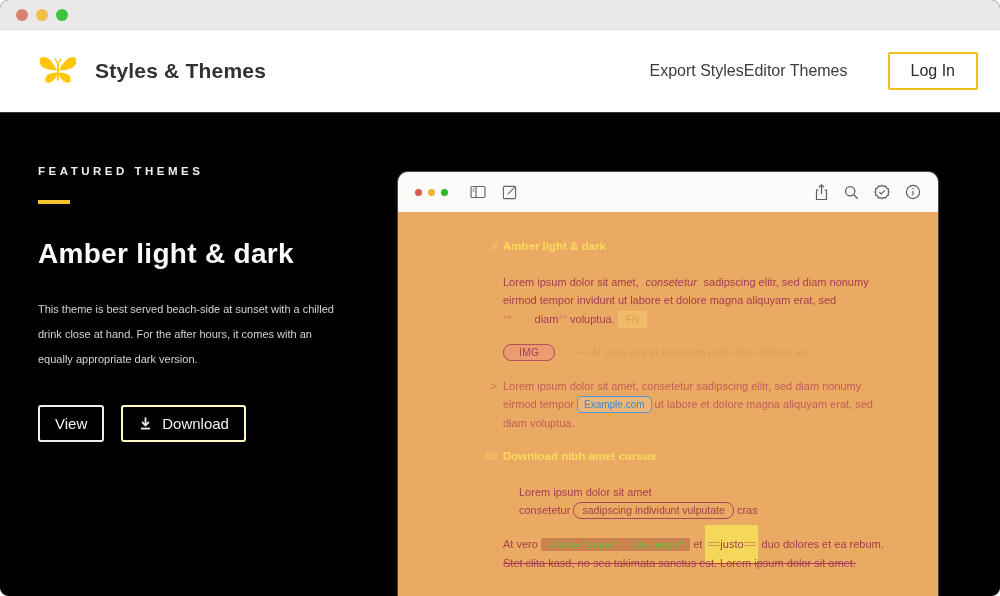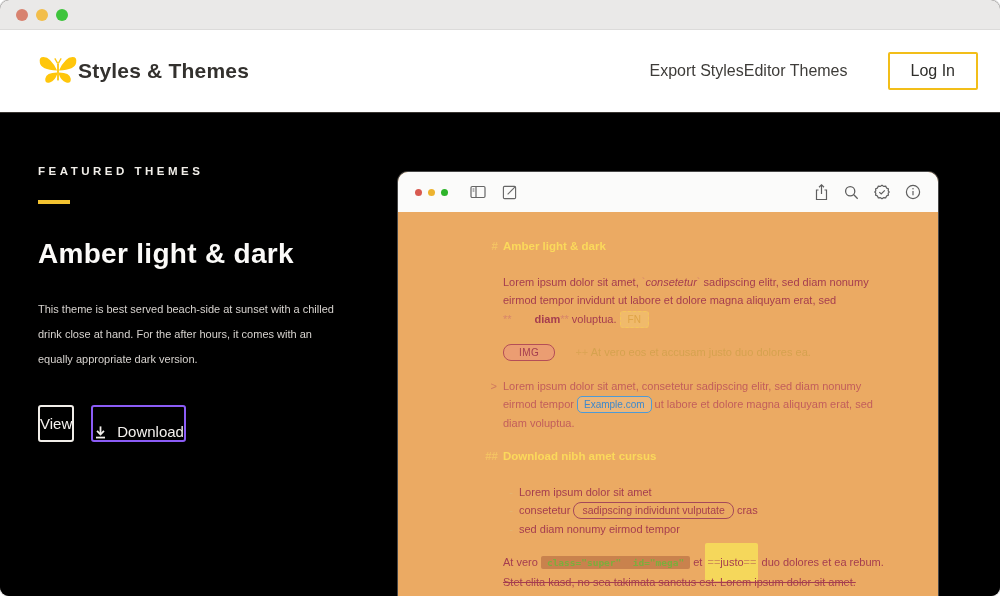--- a/index.html
+++ b/index.html
@@ -13,40 +13,40 @@
   
   .titlebar{height:30px;background:#EAE9E8;border-bottom:1px solid #DCDBDA;
     display:flex;align-items:center;padding-left:16px;gap:8px;}
   .tdot{width:12px;height:12px;border-radius:50%;}
   .tdot.red{background:#D8826F;}
   .tdot.yellow{background:#F2BE4A;}
   .tdot.green{background:#3EC43C;}
   
   .header{height:82px;background:#FFFFFF;display:flex;align-items:center;
     padding:0 22px 0 38px;}
-  .brand{display:flex;align-items:center;gap:0;cursor:pointer;}
+  .brand{display:flex;align-items:center;gap:17px;cursor:pointer;}
   .brand-title{font-size:21px;font-weight:700;color:#33312E;letter-spacing:.2px;}
   .nav{margin-left:auto;display:flex;align-items:center;}
   .nav-link{font-size:16px;color:#3E3C39;cursor:pointer;}
   .login-btn{margin-left:40px;border:2px solid #F2BE19;background:#fff;
     color:#2F2E2B;font-size:16px;padding:8px 21px;border-radius:2px;
     font-family:inherit;cursor:pointer;}
   
   .hero{position:absolute;top:113px;left:0;right:0;bottom:0;background:#000000;}
   .hero-left{position:absolute;left:38px;top:52px;width:320px;}
   .eyebrow{color:#F1EEE9;font-size:11.5px;font-weight:700;letter-spacing:3.5px;}
   .rule{width:32px;height:4px;background:#F2C230;margin-top:23px;}
   .hero-title{color:#FBFAF8;font-size:28px;font-weight:700;margin:34px 0 0;letter-spacing:.3px;}
   .hero-desc{color:#D7D3CF;font-size:11px;line-height:25px;margin-top:27px;width:304px;}
   .btn-row{margin-top:33px;display:flex;gap:17px;}
-  .btn{display:inline-flex;align-items:center;gap:9px;height:37px;padding:0 0;
+  .btn{display:inline-flex;align-items:center;gap:9px;height:37px;padding:0 15px;
     background:transparent;border-radius:3px;color:#F4F1EE;font-size:15px;
     font-family:inherit;cursor:pointer;}
   .btn.view{border:2px solid #F1EEE9;}
-  .btn.download{border:2px solid #8b5cf6;align-items:flex-end;}
+  .btn.download{border:2px solid #fef9c3;}
   
   .preview{position:absolute;left:398px;top:59px;width:540px;height:425px;
     border-radius:10px 10px 0 0;overflow:hidden;background:#EBAA63;
     box-shadow:0 0 0 1px rgba(255,255,255,.28), 0 10px 30px rgba(0,0,0,.4);
     display:flex;flex-direction:column;}
   .ptitle{height:40px;background:#FBFBFA;flex-shrink:0;display:flex;
     align-items:center;padding:0 17px;}
   .pdot{width:7px;height:7px;border-radius:50%;margin-right:6px;cursor:pointer;}
   .pdot.red{background:#D85A50;}
   .pdot.yellow{background:#EDB32F;}
@@ -55,21 +55,21 @@
   .pright{margin-left:auto;display:flex;align-items:center;gap:15px;}
   .pright .picon{margin-left:0;}
   
   .pcontent{flex:1;overflow:hidden;padding:25px 50px 0 105px;
     font-size:11px;line-height:18.5px;color:#A53D4F;}
   .blk{position:relative;margin:0 0 15px;}
   .md-h{color:#FBD95B;font-weight:700;font-size:11.5px;margin-bottom:17px;}
   .md-h .mk{position:absolute;right:calc(100% + 5px);color:rgba(252,213,100,.55);}
   .mk-tick,.mk-star{color:rgba(203,110,110,.6);}
   .em{font-style:italic;}
-  .bold{font-weight:700;padding-left:23px;}
+  .bold{font-weight:400;padding-left:23px;}
   .fn-badge{display:inline-block;border:1px dashed rgba(245,200,90,.95);
     background:rgba(250,214,120,.38);color:#DFA446;padding:0 7px;
     border-radius:3px;font-size:10px;line-height:15px;}
   .img-badge{display:inline-block;border:1px solid #B44E57;
     background:rgba(236,142,134,.45);color:#A53D4F;padding:0 15px;margin-right:20px;
     border-radius:8px;font-size:10px;line-height:15px;letter-spacing:.5px;}
   .caption{color:#D5A24F;}
   .mk-plus{color:rgba(213,162,79,.65);}
   .quote{color:#C25E5B;}
   .quote .mk{position:absolute;right:calc(100% + 6px);color:rgba(194,94,91,.65);}
@@ -208,21 +208,20 @@
 
         <p class="blk quote"><span class="mk">&gt;</span><span>Lorem ipsum dolor sit amet, consetetur sadipscing elitr, sed diam nonumy eirmod tempor </span><span class="link-badge">Example.com</span><span> ut labore et dolore magna aliquyam erat, sed diam voluptua.</span></p>
 
         <div class="blk md-h">
           <span class="mk">##</span><span>Download nibh amet cursus</span>
         </div>
 
         <div class="blk mlist">
           <div class="li"><span class="mk">-</span><span>Lorem ipsum dolor sit amet</span></div>
           <div class="li"><span class="mk">-</span><span>consetetur </span><span class="pill-badge">sadipscing individunt vulputate</span><span> cras</span></div>
-          <div class="li"><span class="mk">-</span><span>sed diam nonumy eirmod tempor</span></div>
         </div>
 
         <p class="blk"><span>At vero </span><span class="codespan">class="super"  id="mega"</span><span> et </span><span class="hl"><span class="mk-eq">==</span><span>justo</span><span class="mk-eq">==</span></span><span> duo dolores et ea rebum.   </span><span class="strike">Stet clita kasd, no sea takimata sanctus est. Lorem ipsum dolor sit amet.</span></p>
 
       </div>
     </div>
   </div>
 
 </div>
 

